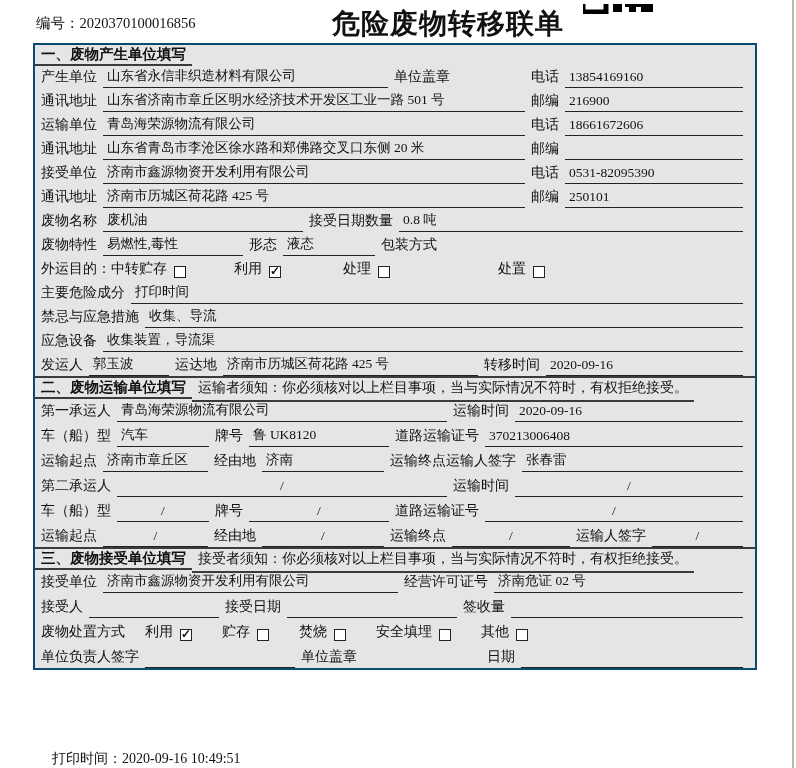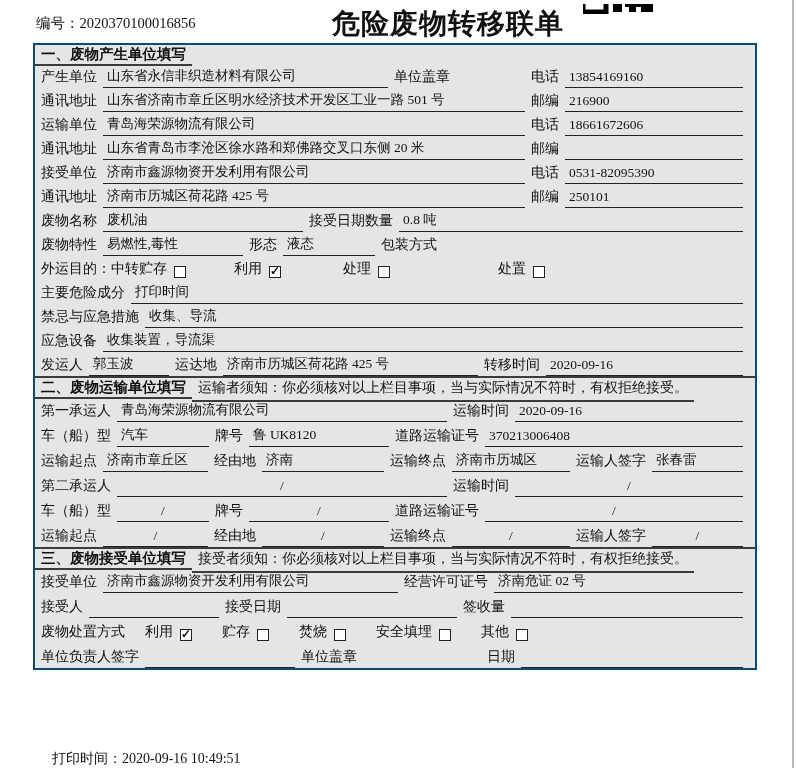--- a/index.html
+++ b/index.html
@@ -155,21 +155,20 @@
         <span class="lbl">牌号</span>
         <span class="fld" style="width: 140px;">鲁 UK8120</span>
         <span class="lbl">道路运输证号</span>
         <span class="fld grow">370213006408</span>
       </span><span class="row">
         <span class="lbl">运输起点</span>
         <span class="fld" style="width: 105px;">济南市章丘区</span>
         <span class="lbl">经由地</span>
         <span class="fld" style="width: 122px;">济南</span>
         <span class="lbl">运输终点</span>
-        <span class="fld" style="width: 118px;">济南市历城区</span>
         <span class="lbl">运输人签字</span>
         <span class="fld grow">张春雷</span>
       </span><span class="row">
         <span class="lbl">第二承运人</span>
         <span class="fld ctr" style="width: 330px;">/</span>
         <span class="lbl">运输时间</span>
         <span class="fld grow ctr">/</span>
       </span><span class="row">
         <span class="lbl">车（船）型</span>
         <span class="fld ctr" style="width: 92px;">/</span>

